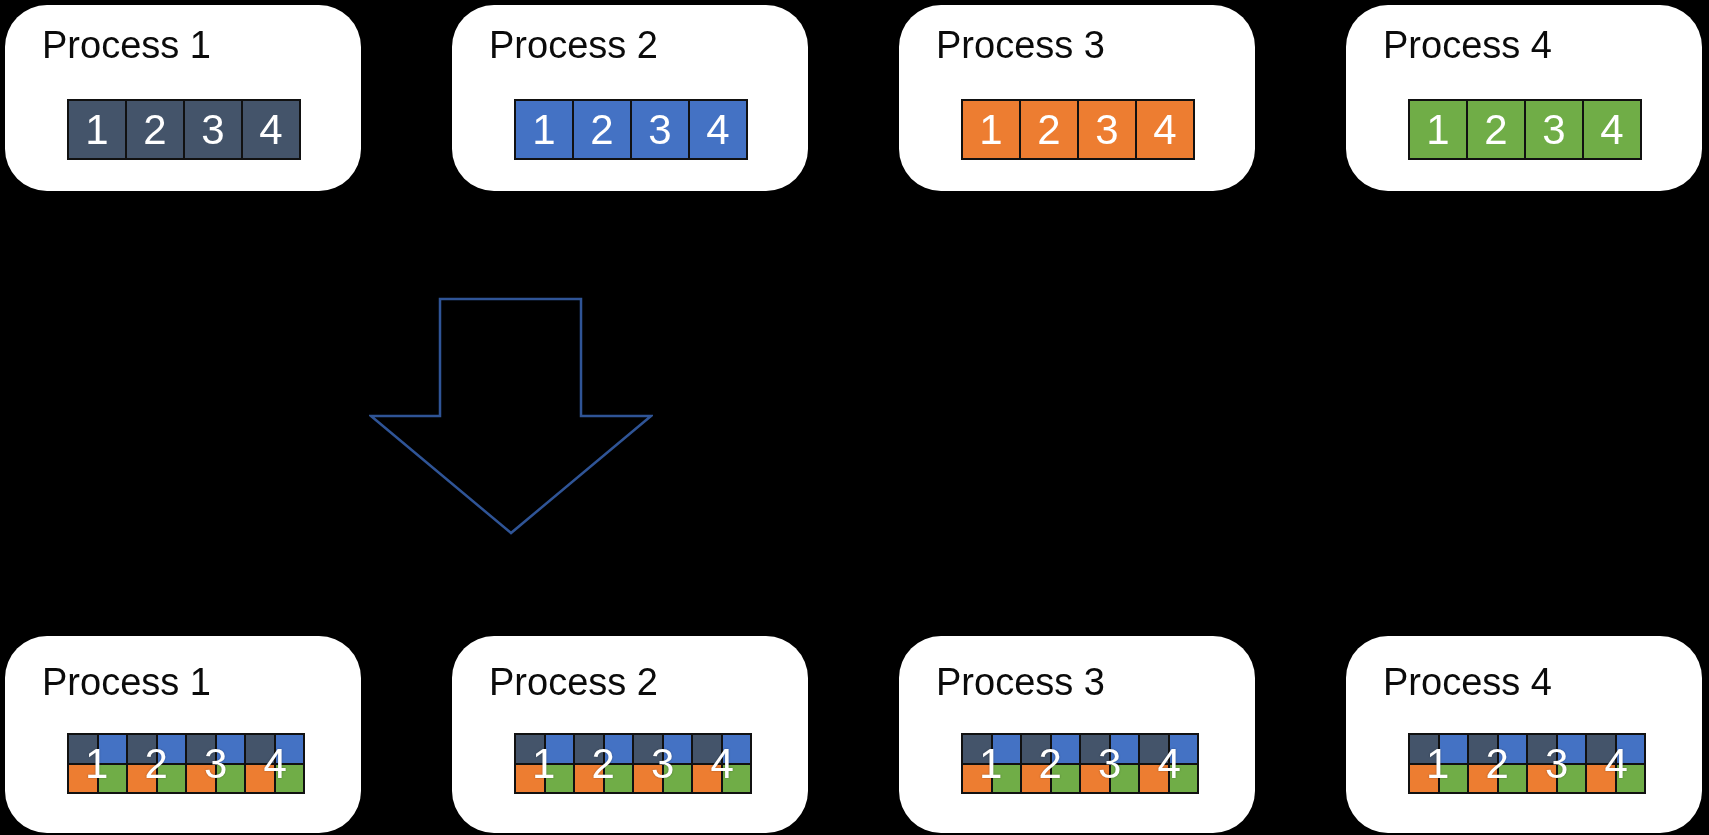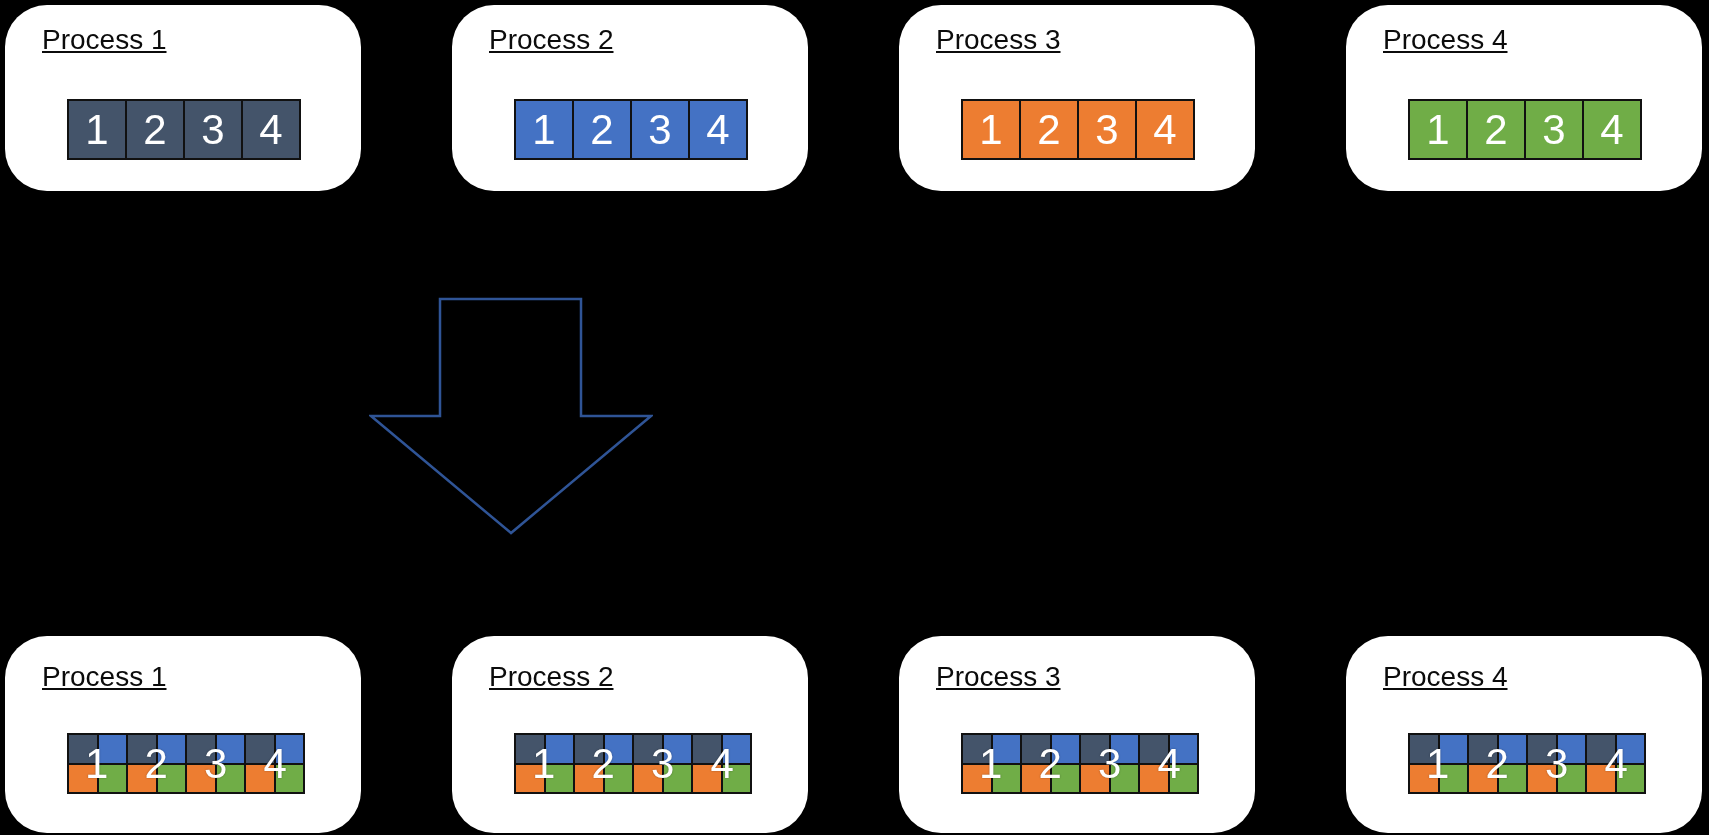--- a/index.html
+++ b/index.html
@@ -13,24 +13,23 @@
   .card{
     position:absolute;
     width:356px;
     background:var(--card-bg,#fff);
     border-radius:42px;
   }
   .card.top{top:5px;height:186px;}
   .card.bottom{top:636px;height:197px;}
   .card .title{
     position:absolute;left:37px;top:20px;
-    font-size:28px;line-height:1.1;
+    font-size:38px;line-height:1.1;
     color:var(--title,#0b0b0b);
     white-space:nowrap;
-    text-decoration:underline;
   }
   .card.bottom .title{top:26px;}
   
   .tcells{
     position:absolute;left:62px;top:94px;
     display:grid;grid-template-columns:repeat(4,56px);grid-auto-rows:57px;
     gap:2px;padding:2px;background:var(--cell-border,#111);
     width:max-content;
   }
   .tcells span{

